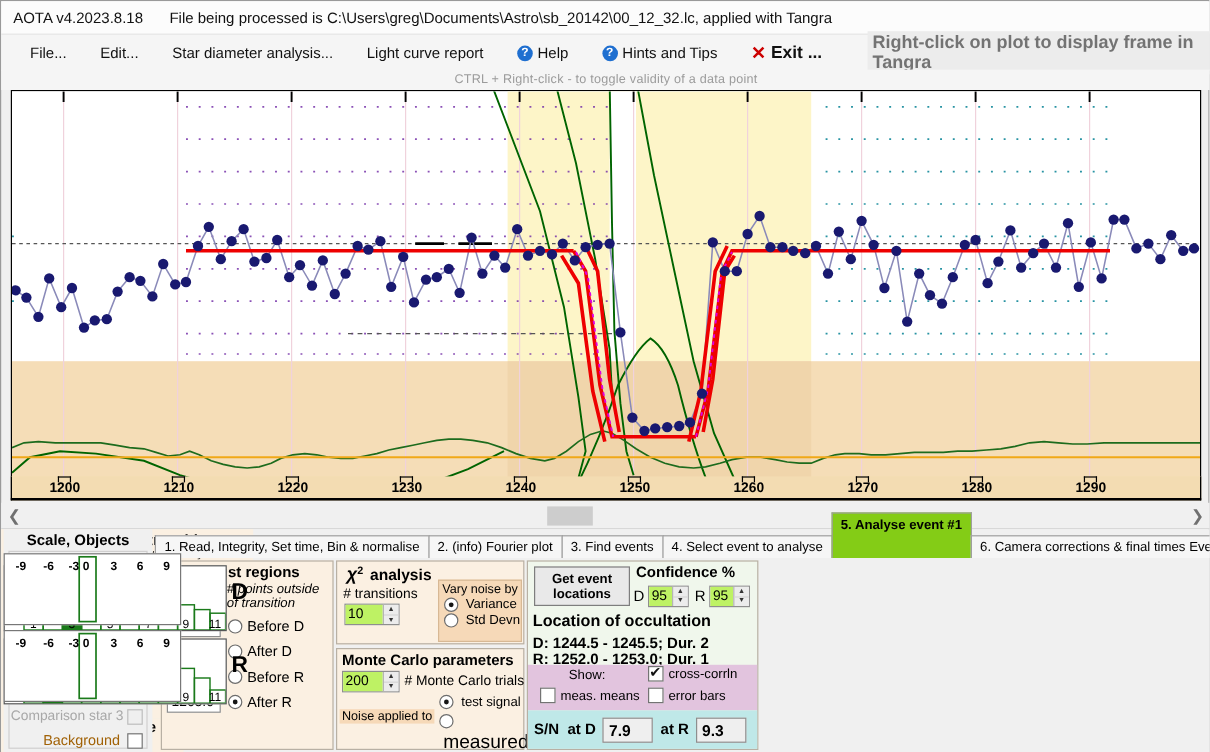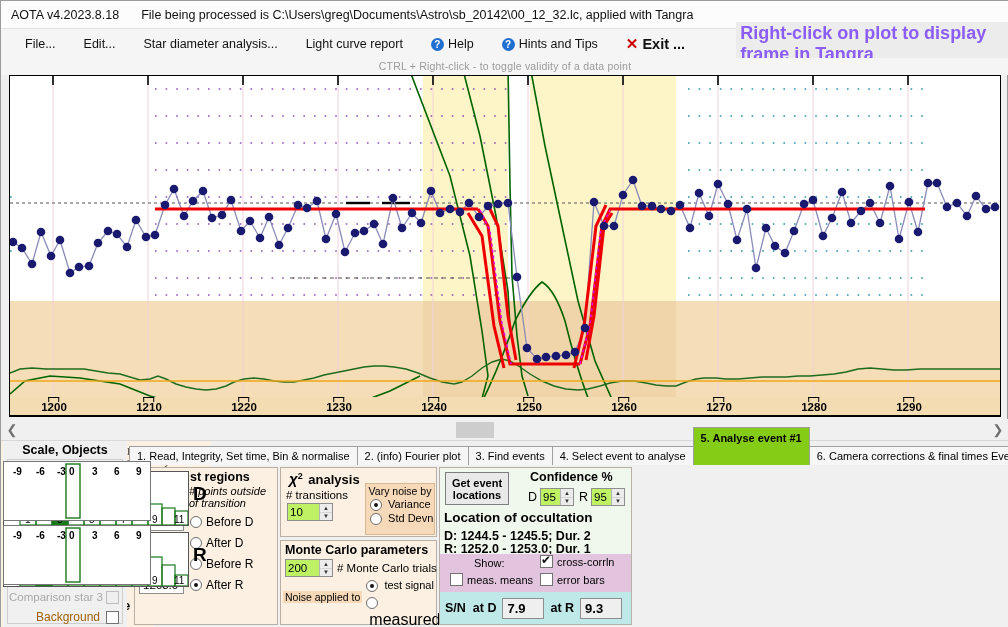--- a/index.html
+++ b/index.html
@@ -42,22 +42,22 @@
   }
   .menu-item.first { margin-left: 14px; }
   .help-ico {
     display: inline-block; width: 13px; height: 13px; border-radius: 50%;
     background: #1f6fd0; color: #fff; font-size: 10px; font-weight: bold;
     text-align: center; line-height: 13px;
   }
   .exit-x { color: #cc0000; font-weight: bold; font-size: 15px; }
   .exit-label { font-weight: bold; font-size: 14.5px; }
   .rc-hint {
-    font-weight: bold; font-size: 18px; color: #8b5cf6;
-    background: #ececec; padding: 1px 4px; margin-left: 33px;
+    font-weight: bold; font-size: 15px; color: #737373;
+    background: #ececec; padding: 1px 4px; margin-left: 20px;
   }
 
   
   #subhint {
     position: absolute; left: 0; top: 57px; width: 1008px; height: 17px;
     background: #f5f5f5; text-align: center;
     font-size: 10.5px; color: #9b9b9b; font-weight: normal;
     line-height: 17px; letter-spacing: .2px;
   }
 
@@ -184,21 +184,21 @@
   #chisq .t { font-weight: bold; font-size: 13px; margin: 2px 0 0 8px; }
   #chisq .sub { position:absolute; left: 84px; top: 15px; width: 70px; height: 52px;
                 background: #f6d9b8; border: 1px solid #d7b894; }
   #mc { left: 279px; top: 99px; width: 157px; height: 85px; background: #fbf0e2; }
   #mc .t { font-weight: bold; font-size: 12.5px; margin: 2px 0 0 4px; }
   .noise-tag { background: #f6d9b8; font-size: 10.5px; padding: 0 2px; }
 
   
   #occ { left: 438px; top: 26px; width: 193px; height: 158px; background: #f0f7ec; border: 1px solid #b8b0a4;}
   #getbtn {
-    position:absolute; left: 5px; top: 4px; width: 64px; height: 33px;
+    position:absolute; left: 5px; top: 4px; width: 80px; height: 33px;
     border: 1px solid #7e7e7e; background: #e9e9e9; font-size: 11px; font-weight: bold;
     display:flex; align-items:center; justify-content:center; text-align:center; line-height: 12px;
   }
   .conf-t { position:absolute; left: 90px; top: 2px; font-size: 12.5px; font-weight: bold; }
   .loc-t { position: absolute; left: 4px; top: 42px; font-size: 13.5px; font-weight: bold; }
   .loc-l { position:absolute; left: 4px; font-size: 12.5px; font-weight: bold; }
   #showbar {
     position:absolute; left: 0; top: 86px; width: 191px; height: 38px;
     background: #e2c4de; font-size: 11px;
   }

